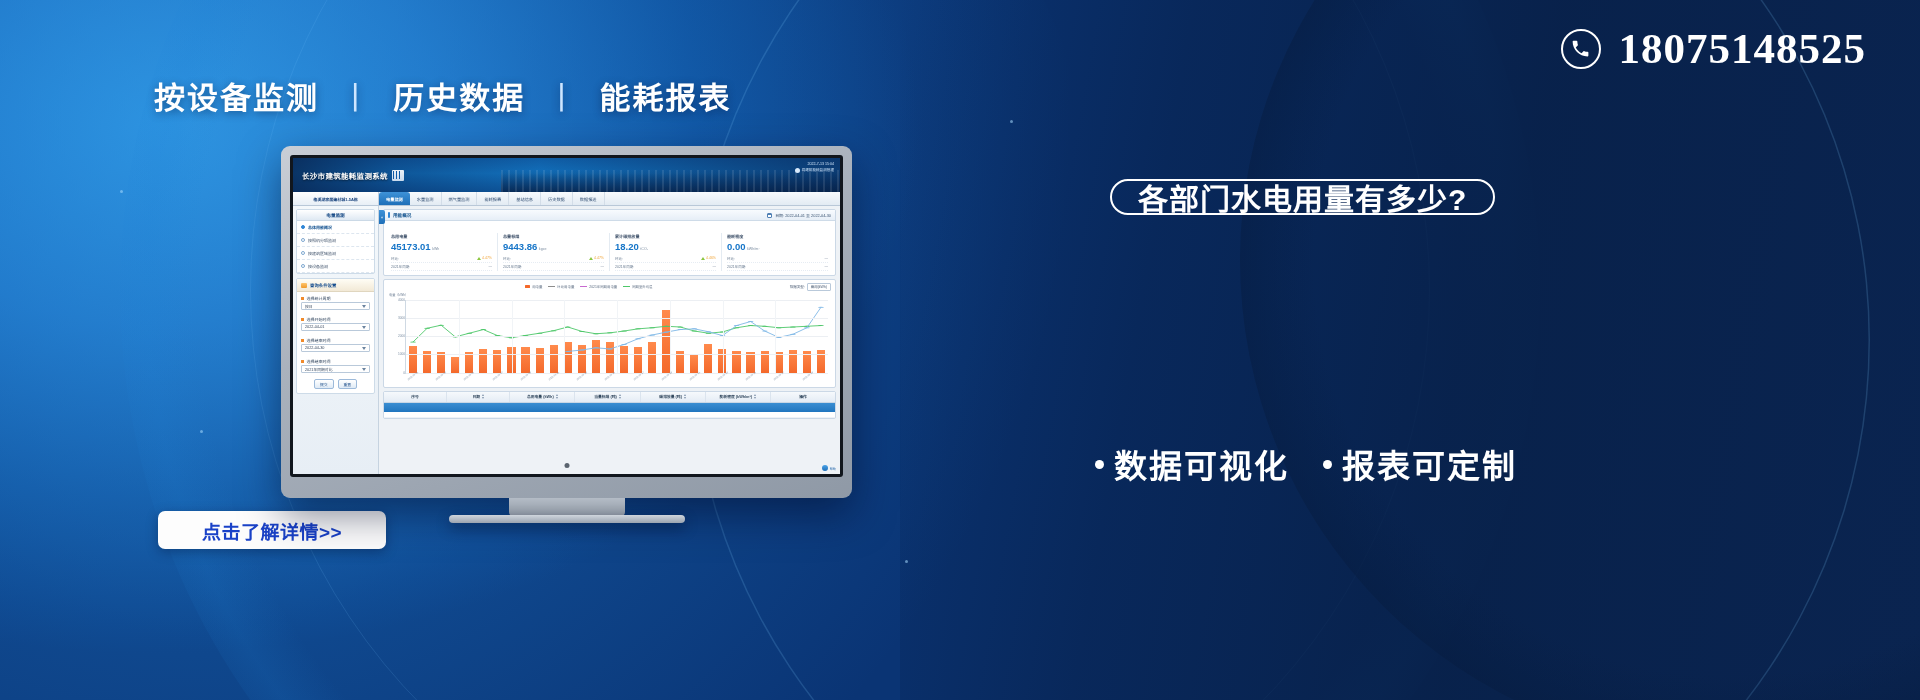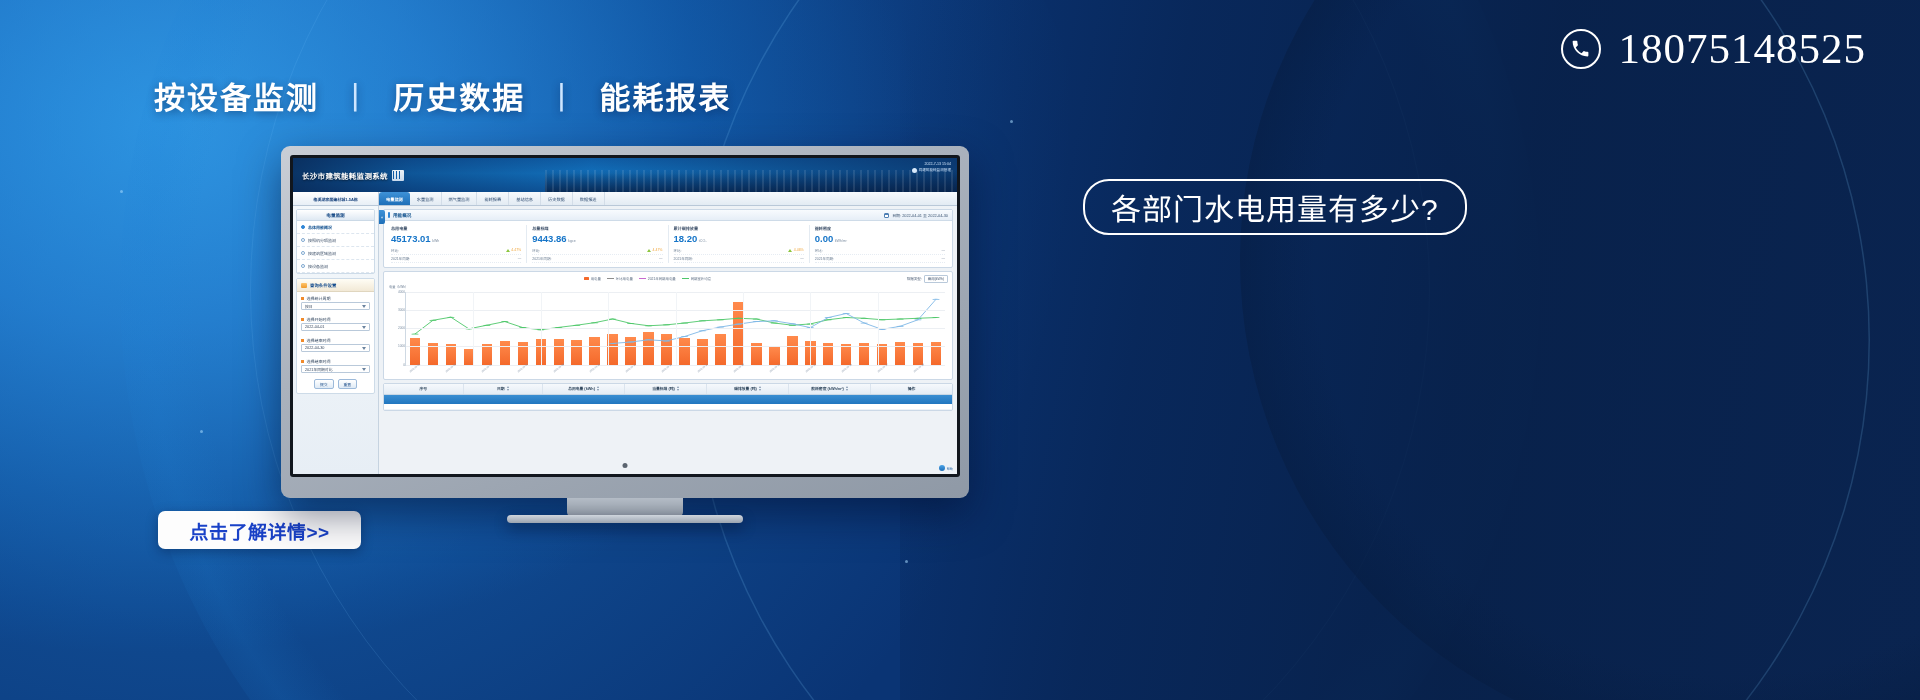--- a/index.html
+++ b/index.html
@@ -75,43 +75,43 @@
   .phone {
     position:absolute; right:54px; top:27px;
     display:flex; align-items:center; gap:18px;
   }
   .phone-icon {
     width:40px; height:40px; border:2.5px solid #fff; border-radius:50%;
     display:flex; align-items:center; justify-content:center;
   }
   .phone-icon svg { width:21px; height:21px; fill:#fff; }
   .phone-num {
-    font-size:43px; font-weight:400; color:#fff;
+    font-size:43px; font-weight:700; color:#fff;
     letter-spacing:1px; line-height:1;
     font-family:"Liberation Serif","DejaVu Serif",serif;
   }
 
   
   .cta {
     position:absolute; left:158px; top:511px;
-    width:203px; height:38px; border-radius:7px;
+    width:228px; height:38px; border-radius:7px;
     background:#fdfdfd;
     display:flex; align-items:center; justify-content:center;
     color:#1a42c8; font-size:19px; font-weight:700; letter-spacing:.5px;
     box-shadow:0 3px 12px rgba(0,15,50,.35);
     cursor:pointer;
   }
 
   
   .pill {
-    position:absolute; left:1083px;
-    height:56px; padding:0 26px;
+    position:absolute; left:1110px;
+    height:36px; padding:0 26px;
     border:2.5px solid #ffffff; border-radius:26px;
     display:flex; align-items:center;
-    color:#fff; font-size:30px; font-weight:400; letter-spacing:1px;
+    color:#fff; font-size:30px; font-weight:700; letter-spacing:1px;
     white-space:nowrap;
   }
   .pill-1 { top:179px; }
   .pill-2 { top:254px; }
 
   .headline {
     position:absolute; left:1083px; top:340px;
     font-size:55px; font-weight:700; color:#ffffff;
     letter-spacing:3px; white-space:nowrap;
     text-shadow:0 3px 14px rgba(0,10,40,.5);
@@ -124,21 +124,21 @@
   }
   .bullets .bi { display:flex; align-items:center; gap:10px; }
   .dot {
     width:9px; height:9px; border-radius:50%; background:#fff;
     display:inline-block;
   }
 
   
   .monitor {
     position:absolute; left:281px; top:146px;
-    width:688px; height:352px;
+    width:571px; height:352px;
     background:linear-gradient(160deg,#c9ced6 0%,#aab2bd 40%,#8f99a6 100%);
     border-radius:9px;
     padding:9px 9px 21px 9px;
     box-shadow:0 16px 40px rgba(0,10,40,.5);
   }
   .bezel-inner {
     width:100%; height:100%;
     background:#11161d;
     border-radius:3px;
     padding:3px;
@@ -327,21 +327,21 @@
     font-size:3.9px; color:#3b5472; display:flex; align-items:center; gap:3px;
   }
   .panel-date .cal {
     width:5px;height:5px;border:1px solid #4f80b5;border-radius:1px;
     position:relative; background:#fff;
   }
   .panel-date .cal::before{
     content:"";position:absolute;left:0;right:0;top:0;height:1.4px;background:#4f80b5;
   }
 
-  .kpis { display:flex; padding:4px 2px 4px 2px; }
+  .kpis { display:flex; padding:12px 2px 4px 2px; }
   .kpi { flex:1; padding:0 5px; border-right:1px solid #e4ebf2; }
   .kpi:last-child { border-right:none; }
   .kpi-label { font-size:4.1px; color:#44566e; font-weight:700; margin-bottom:3px; }
   .kpi-val {
     font-size:9.5px; font-weight:700; color:#1675c8; line-height:1;
     display:flex; align-items:baseline; gap:1.5px;
   }
   .kpi-unit { font-size:3.6px; color:#7b8ca0; font-weight:400; }
   .kpi-rows { margin-top:3px; }
   .kpi-row {
@@ -471,20 +471,30 @@
     <span class="phone-icon">
       <svg viewBox="0 0 24 24">
           <path d="M6.6 10.8c1.4 2.8 3.8 5.2 6.6 6.6l2.2-2.2c.3-.3.7-.4 1-.2 1.1.4 2.3.6 3.6.6.6 0 1 .4 1 1V20c0 .6-.4 1-1 1C10.6 21 3 13.4 3 4c0-.6.4-1 1-1h3.4c.6 0 1 .4 1 1 0 1.3.2 2.5.6 3.6.1.4 0 .7-.2 1l-2.2 2.2z"></path>
         </svg>
     </span>
     <span class="phone-num">18075148525</span>
   </div>
 
   <div class="pill pill-1">
     <span>各部门水电用量有多少?</span>
+  </div>
+  <div class="bullets">
+    <span class="bi">
+      <span class="dot"></span>
+      <span>数据可视化</span>
+    </span>
+    <span class="bi">
+      <span class="dot"></span>
+      <span>报表可定制</span>
+    </span>
   </div>
 
   <div class="cta">点击了解详情&gt;&gt;</div>
 
   <div class="monitor">
     <div class="bezel-inner">
       <div class="screen">
 
         <div class="app-head">
           <span class="app-title">长沙市建筑能耗监测系统</span>

